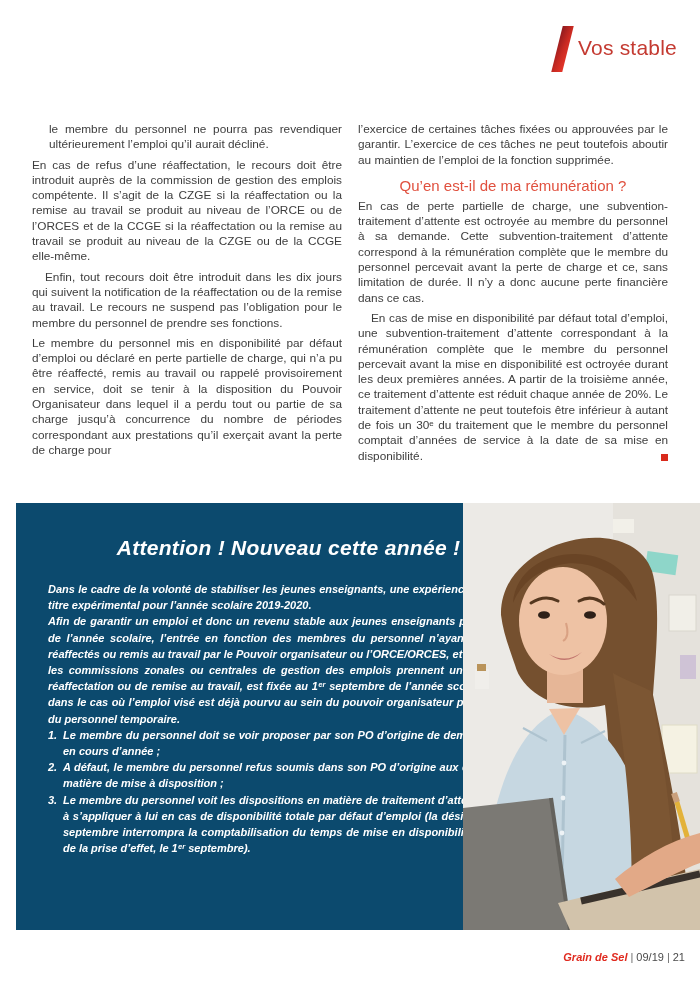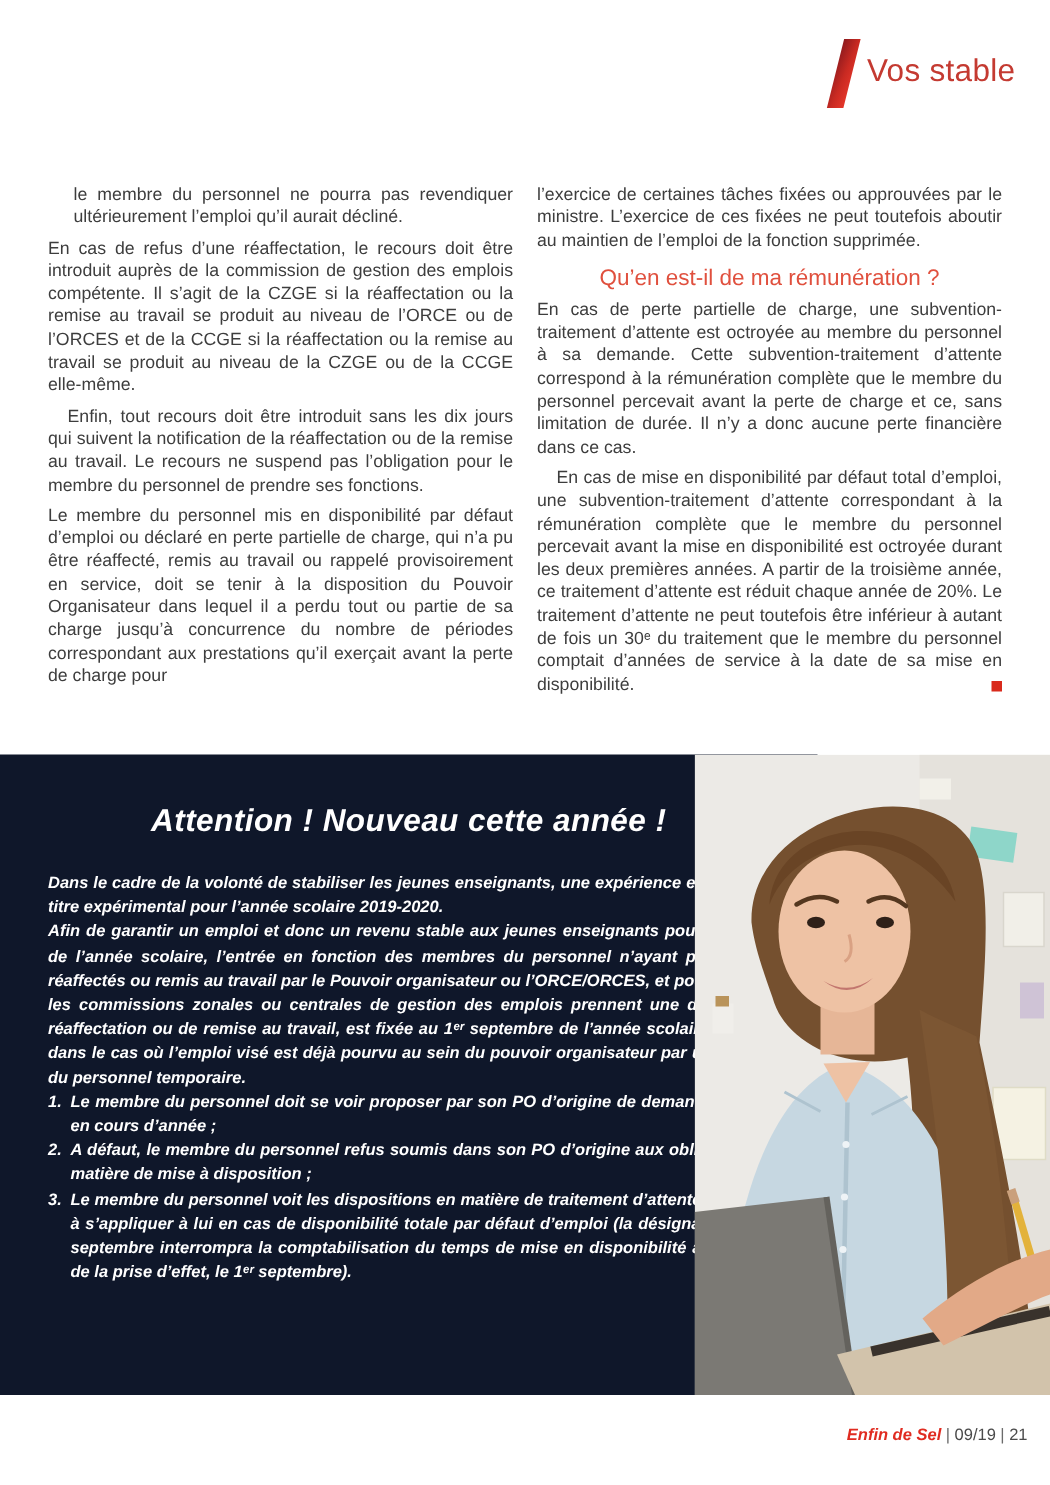--- a/index.html
+++ b/index.html
@@ -26,21 +26,21 @@
   .col h2{
     margin:9px 0 4px 0;font-size:15px;line-height:18px;font-weight:normal;
     color:#e0503e;text-align:center;
   }
   .p-last{position:relative;}
   .endsq-red{
     position:absolute;right:0;bottom:3px;width:7px;height:7px;background:#d92a1c;display:inline-block;
   }
   
   .banner{
-    position:absolute;left:0;top:503px;width:545px;height:427px;background:#0f172a;color:#ffffff;
+    position:absolute;left:16px;top:503px;width:545px;height:427px;background:#0c4a6e;color:#ffffff;
   }
   .banner-title{
     margin:32px 0 0 0;text-align:center;font-size:21px;line-height:25px;
     font-weight:bold;font-style:italic;letter-spacing:0.3px;
   }
   .banner-body{
     margin:21px 24px 0 32px;font-size:11px;line-height:16.2px;
     font-weight:bold;font-style:italic;text-align:justify;
   }
   .banner-body p{margin:0;}
@@ -64,25 +64,25 @@
 
 <div class="page">
 
   <div class="hdr-slash"></div>
   <div class="hdr-title">Vos stable</div>
 
   <div class="cols">
     <div class="col">
       <p class="cont-block">le membre du personnel ne pourra pas revendiquer ultérieurement l’emploi qu’il aurait décliné.</p>
       <p>En cas de refus d’une réaffectation, le recours doit être introduit auprès de la commission de gestion des emplois compétente. Il s’agit de la CZGE si la réaffectation ou la remise au travail se produit au niveau de l’ORCE ou de l’ORCES et de la CCGE si la réaffectation ou la remise au travail se produit au niveau de la CZGE ou de la CCGE elle-même.</p>
-      <p class="p-indent">Enfin, tout recours doit être introduit sans les dix jours qui suivent la notification de la réaffectation ou de la remise au travail. Le recours ne suspend pas l’obligation pour le membre du personnel de prendre ses fonctions.</p>
+      <p class="p-indent">Enfin, tout recours doit être introduit dans les dix jours qui suivent la notification de la réaffectation ou de la remise au travail. Le recours ne suspend pas l’obligation pour le membre du personnel de prendre ses fonctions.</p>
       <p>Le membre du personnel mis en disponibilité par défaut d’emploi ou déclaré en perte partielle de charge, qui n’a pu être réaffecté, remis au travail ou rappelé provisoirement en service, doit se tenir à la disposition du Pouvoir Organisateur dans lequel il a perdu tout ou partie de sa charge jusqu’à concurrence du nombre de périodes correspondant aux prestations qu’il exerçait avant la perte de charge pour</p>
     </div>
     <div class="col">
-      <p>l’exercice de certaines tâches fixées ou approuvées par le ministre. L’exercice de ces fixées ne peut toutefois aboutir au maintien de l’emploi de la fonction supprimée.</p>
+      <p>l’exercice de certaines tâches fixées ou approuvées par le garantir. L’exercice de ces tâches ne peut toutefois aboutir au maintien de l’emploi de la fonction supprimée.</p>
       <h2>Qu’en est-il de ma rémunération ?</h2>
       <p>En cas de perte partielle de charge, une subvention-traitement d’attente est octroyée au membre du personnel à sa demande. Cette subvention-traitement d’attente correspond à la rémunération complète que le membre du personnel percevait avant la perte de charge et ce, sans limitation de durée. Il n’y a donc aucune perte financière dans ce cas.</p>
       <p class="p-indent p-last">
         <span>En cas de mise en disponibilité par défaut total d’emploi, une subvention-traitement d’attente correspondant à la rémunération complète que le membre du personnel percevait avant la mise en disponibilité est octroyée durant les deux premières années. A partir de la troisième année, ce traitement d’attente est réduit chaque année de 20%. Le traitement d’attente ne peut toutefois être inférieur à autant de fois un 30ᵉ du traitement que le membre du personnel comptait d’années de service à la date de sa mise en disponibilité.</span>
         <span class="endsq-red"></span>
       </p>
     </div>
   </div>
 
   <div class="banner">
@@ -157,16 +157,16 @@
       <path d="M88,295 L107,427" stroke="#64625d" stroke-width="4" fill="none"></path>
 
       <path d="M95,400 L237,366 L237,427 L107,427 Z" fill="#d2c3ab"></path>
       <path d="M118,398 L237,371" stroke="#39322c" stroke-width="7" fill="none"></path>
 
       <path d="M237,330 C205,338 176,356 152,376 L166,394 C194,380 220,366 237,360 Z" fill="#e2a987"></path>
     </svg>
   </div>
 
   <div class="footer">
-    <span class="mag">Enfin de Sel</span><span class="sep">|</span><span>09/19</span><span class="sep">|</span><span>21</span>
+    <span class="mag">Grain de Sel</span><span class="sep">|</span><span>09/19</span><span class="sep">|</span><span>21</span>
   </div>
 
 </div>
 
 </body></html>

